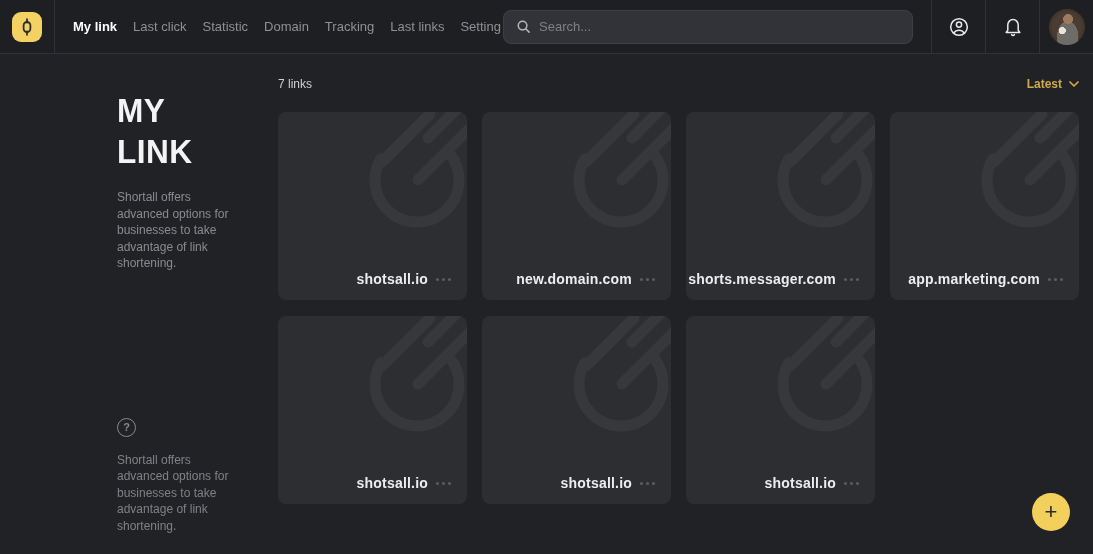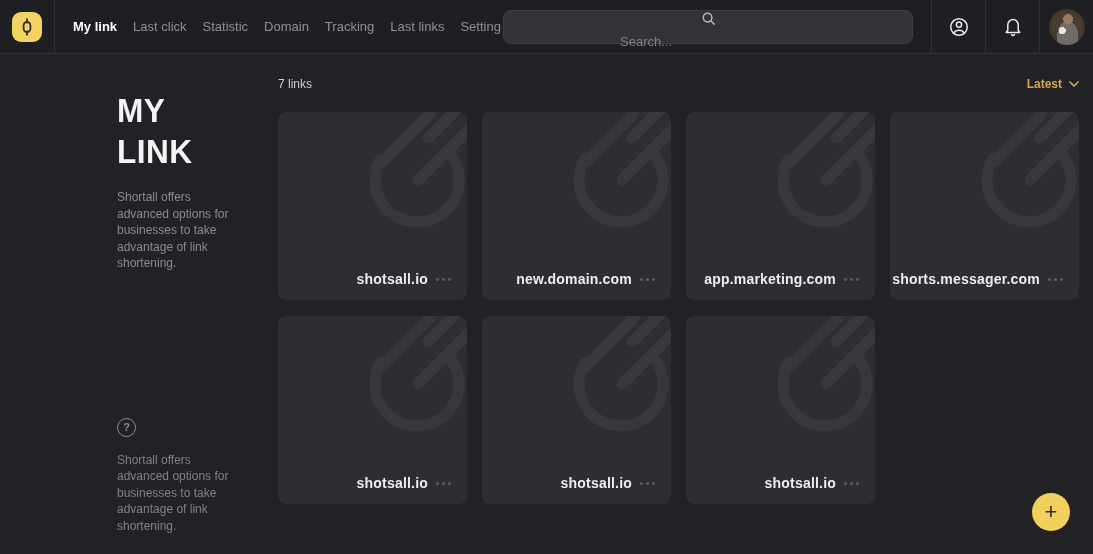--- a/index.html
+++ b/index.html
@@ -29,21 +29,21 @@
     display:flex; align-items:center; justify-content:center;
     cursor:pointer;
   }
   .nav { display:flex; gap:16px; margin-left:18px; font-size:13px; color:#8f9095; flex:0 0 auto; }
   .nav-item { cursor:pointer; white-space:nowrap; padding:6px 0; }
   .nav-item.active { color:#ffffff; font-weight:700; }
   .search-wrap {
     margin-left:auto; margin-right:18px;
     width:410px; height:34px;
     background:#323338; border:1px solid #3e3f44; border-radius:8px;
-    display:flex; align-items:center; padding:0 12px; gap:8px;flex-direction:column;
+    display:flex; align-items:center; padding:0 12px; gap:8px;
   }
   .search-wrap svg { flex:0 0 auto; }
   .search-input {
     flex:1; background:transparent; border:none; outline:none;
     color:#d7d8db; font-size:13px; font-family:"Liberation Sans", sans-serif;
   }
   .search-input::placeholder { color:#7f8085; }
   .hdr-cell {
     width:54px; height:100%;
     border-left:1px solid #313237;
@@ -235,40 +235,40 @@
       <div class="card">
         <svg class="watermark" width="189" height="188" viewBox="0 0 189 188">
           <g stroke="#37383c" stroke-width="11" fill="none" stroke-linecap="round">
             <circle cx="139" cy="68" r="42" stroke-dasharray="154 80 30"></circle>
             <line x1="104" y1="50" x2="152" y2="2"></line>
             <line x1="140" y1="68" x2="240" y2="-32"></line>
             <line x1="150" y1="26" x2="210" y2="-34"></line>
           </g>
         </svg>
         <div class="card-footer">
+          <span class="domain">shorts.messager.com</span>
+          <span class="dots">
+              <i></i>
+              <i></i>
+              <i></i>
+            </span>
+        </div>
+      </div>
+
+      <div class="card">
+        <svg class="watermark" width="189" height="188" viewBox="0 0 189 188">
+          <g stroke="#37383c" stroke-width="11" fill="none" stroke-linecap="round">
+            <circle cx="139" cy="68" r="42" stroke-dasharray="154 80 30"></circle>
+            <line x1="104" y1="50" x2="152" y2="2"></line>
+            <line x1="140" y1="68" x2="240" y2="-32"></line>
+            <line x1="150" y1="26" x2="210" y2="-34"></line>
+          </g>
+        </svg>
+        <div class="card-footer">
           <span class="domain">app.marketing.com</span>
-          <span class="dots">
-              <i></i>
-              <i></i>
-              <i></i>
-            </span>
-        </div>
-      </div>
-
-      <div class="card">
-        <svg class="watermark" width="189" height="188" viewBox="0 0 189 188">
-          <g stroke="#37383c" stroke-width="11" fill="none" stroke-linecap="round">
-            <circle cx="139" cy="68" r="42" stroke-dasharray="154 80 30"></circle>
-            <line x1="104" y1="50" x2="152" y2="2"></line>
-            <line x1="140" y1="68" x2="240" y2="-32"></line>
-            <line x1="150" y1="26" x2="210" y2="-34"></line>
-          </g>
-        </svg>
-        <div class="card-footer">
-          <span class="domain">shorts.messager.com</span>
           <span class="dots">
               <i></i>
               <i></i>
               <i></i>
             </span>
         </div>
       </div>
 
       <div class="card">
         <svg class="watermark" width="189" height="188" viewBox="0 0 189 188">

